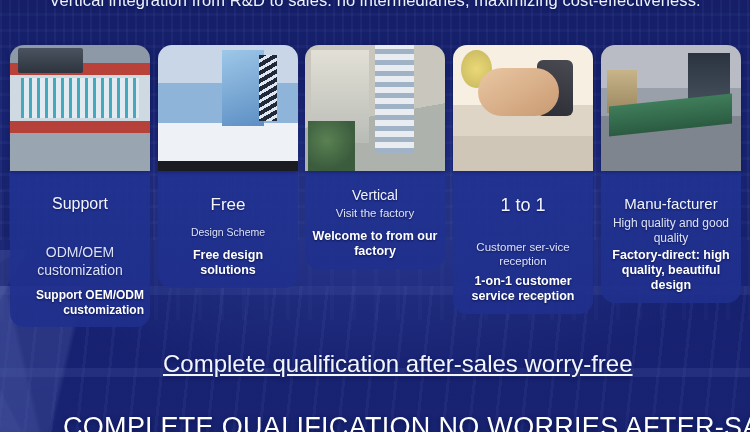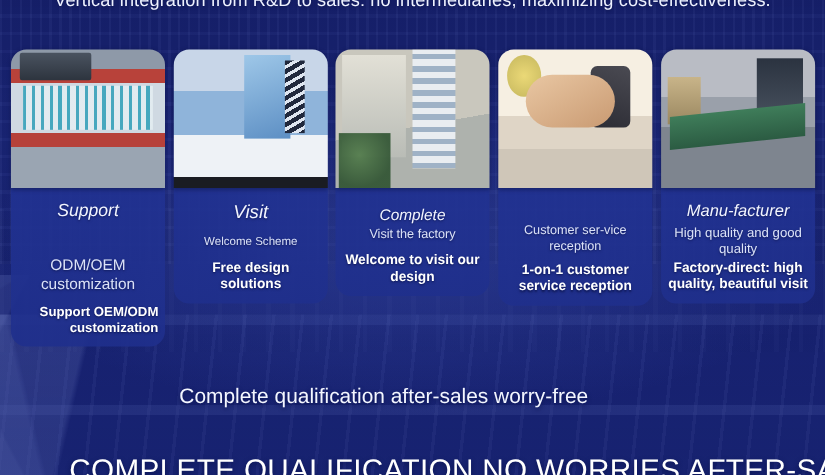--- a/index.html
+++ b/index.html
@@ -70,21 +70,21 @@
     width:140px;height:126px;border-radius:14px 14px 0 0;overflow:hidden;
     position:relative;box-shadow:0 1px 4px rgba(8,16,60,.45);
   }
   .card .photo i{position:absolute;display:block;}
   .panel{
     width:140px;margin-top:0;
     background:linear-gradient(180deg, rgba(33,50,146,.90), rgba(31,47,140,.90));
     border-radius:0 0 14px 14px;
     padding:8px 4px 10px;box-sizing:border-box;text-align:center;
   }
-  .t1{color:#f2f5ff;font-size:17px;line-height:1.15;margin:4px 0 0;text-shadow:0 1px 2px rgba(6,12,55,.6);font-style:italic;}
+  .t1{color:#f2f5ff;font-size:17px;line-height:1.15;margin:16px 0 0;text-shadow:0 1px 2px rgba(6,12,55,.6);}
   .t2{color:#dbe2f8;font-size:10.5px;line-height:1.25;margin:11px 2px 0;text-shadow:0 1px 2px rgba(6,12,55,.6);}
   .t3{color:#ffffff;font-size:12.5px;font-weight:bold;line-height:1.2;margin:9px 2px 0;text-shadow:0 1px 2px rgba(6,12,55,.7);}
   .c0 .t1{font-size:16px;} .c0 .t2{font-size:14px;margin-top:31px;} .c0 .t3{font-size:12px;text-align:right;}
   .c2 .t1{font-size:14px;margin-top:8px;} .c2 .t2{font-size:11.5px;margin-top:3px;}
   .c3 .t1{font-size:18px;} .c3 .t2{font-size:11.5px;margin-top:24px;} .c3 .t3{font-size:12.5px;margin-top:6px;}
   .c4 .t1{font-size:15px;} .c4 .t2{font-size:12px;margin-top:4px;} .c4 .t3{font-size:12.5px;margin-top:2px;}
 
   
   .ph1{background:linear-gradient(180deg,#8e99a8 0 14%, #b8423a 14% 24%, #cfd9e2 24% 60%, #b6413a 60% 70%, #9aa5b2 70% 100%);}
   .ph1 .s{left:8%;top:26%;width:84%;height:32%;background:repeating-linear-gradient(90deg,#2e9fb8 0 3px,#e4eef2 3px 8px);opacity:.85;}
@@ -101,21 +101,21 @@
   .ph4 .s{left:60%;top:12%;width:26%;height:44%;background:linear-gradient(200deg,#4a4a52,#2c2c34);border-radius:6px;}
   .ph4 .t{left:6%;top:4%;width:22%;height:30%;background:radial-gradient(circle,#e8d35c,#b8a83c);border-radius:50%;opacity:.8;}
   .ph5{background:linear-gradient(180deg,#b9bcc4 0 34%, #9aa0aa 34% 56%, #7e858f 56% 100%);}
   .ph5 .m{left:6%;top:44%;width:88%;height:24%;background:linear-gradient(180deg,#3f7d5a,#2b5b42);transform:skewY(-6deg);}
   .ph5 .s{left:62%;top:6%;width:30%;height:52%;background:linear-gradient(180deg,#2b3340,#4c5663);}
   .ph5 .t{left:4%;top:20%;width:22%;height:34%;background:linear-gradient(180deg,#c8b489,#9a8760);}
 
   
   .h-sub{
     position:absolute;left:163px;top:348px;width:520px;color:#f3f6ff;
-    font-size:19px;line-height:1.35;text-shadow:0 2px 4px rgba(8,16,70,.75);
+    font-size:24px;line-height:1.35;text-shadow:0 2px 4px rgba(8,16,70,.75);text-decoration:underline;
   }
   .h-main{
     position:absolute;left:63px;top:412px;width:640px;text-align:center;color:#ffffff;
     font-size:27px;letter-spacing:.3px;white-space:nowrap;
     text-shadow:0 2px 5px rgba(8,16,70,.8);
   }
 </style>
 </head>
 <body>
 
@@ -146,61 +146,62 @@
         <div class="t3">Support OEM/ODM customization</div>
       </div>
     </div>
 
     <div class="card c1" style="left:158px">
       <div class="photo ph2">
           <i class="m"></i>
           <i class="s"></i>
         </div>
       <div class="panel">
-        <div class="t1">Visit</div>
-        <div class="t2">Welcome Scheme</div>
+        <div class="t1">Free</div>
+        <div class="t2">Design Scheme</div>
         <div class="t3">Free design solutions</div>
       </div>
     </div>
 
     <div class="card c2" style="left:305px">
       <div class="photo ph3">
           <i class="m"></i>
           <i class="s"></i>
           <i class="t"></i>
         </div>
       <div class="panel">
-        <div class="t1">Complete</div>
+        <div class="t1">Vertical</div>
         <div class="t2">Visit the factory</div>
-        <div class="t3">Welcome to visit our design</div>
+        <div class="t3">Welcome to from our factory</div>
       </div>
     </div>
 
     <div class="card c3" style="left:453px">
       <div class="photo ph4">
           <i class="t"></i>
           <i class="s"></i>
           <i class="m"></i>
         </div>
       <div class="panel">
+        <div class="t1">1 to 1</div>
         <div class="t2">Customer ser-vice reception</div>
         <div class="t3">1-on-1 customer service reception</div>
       </div>
     </div>
 
     <div class="card c4" style="left:601px">
       <div class="photo ph5">
           <i class="s"></i>
           <i class="t"></i>
           <i class="m"></i>
         </div>
       <div class="panel">
         <div class="t1">Manu-facturer</div>
         <div class="t2">High quality and good quality</div>
-        <div class="t3">Factory-direct: high quality, beautiful visit</div>
+        <div class="t3">Factory-direct: high quality, beautiful design</div>
       </div>
     </div>
 
   </div>
 
   <div class="h-sub">Complete qualification after-sales worry-free</div>
   <div class="h-main">COMPLETE QUALIFICATION NO WORRIES AFTER-SALE</div>
 
 </div>
 

